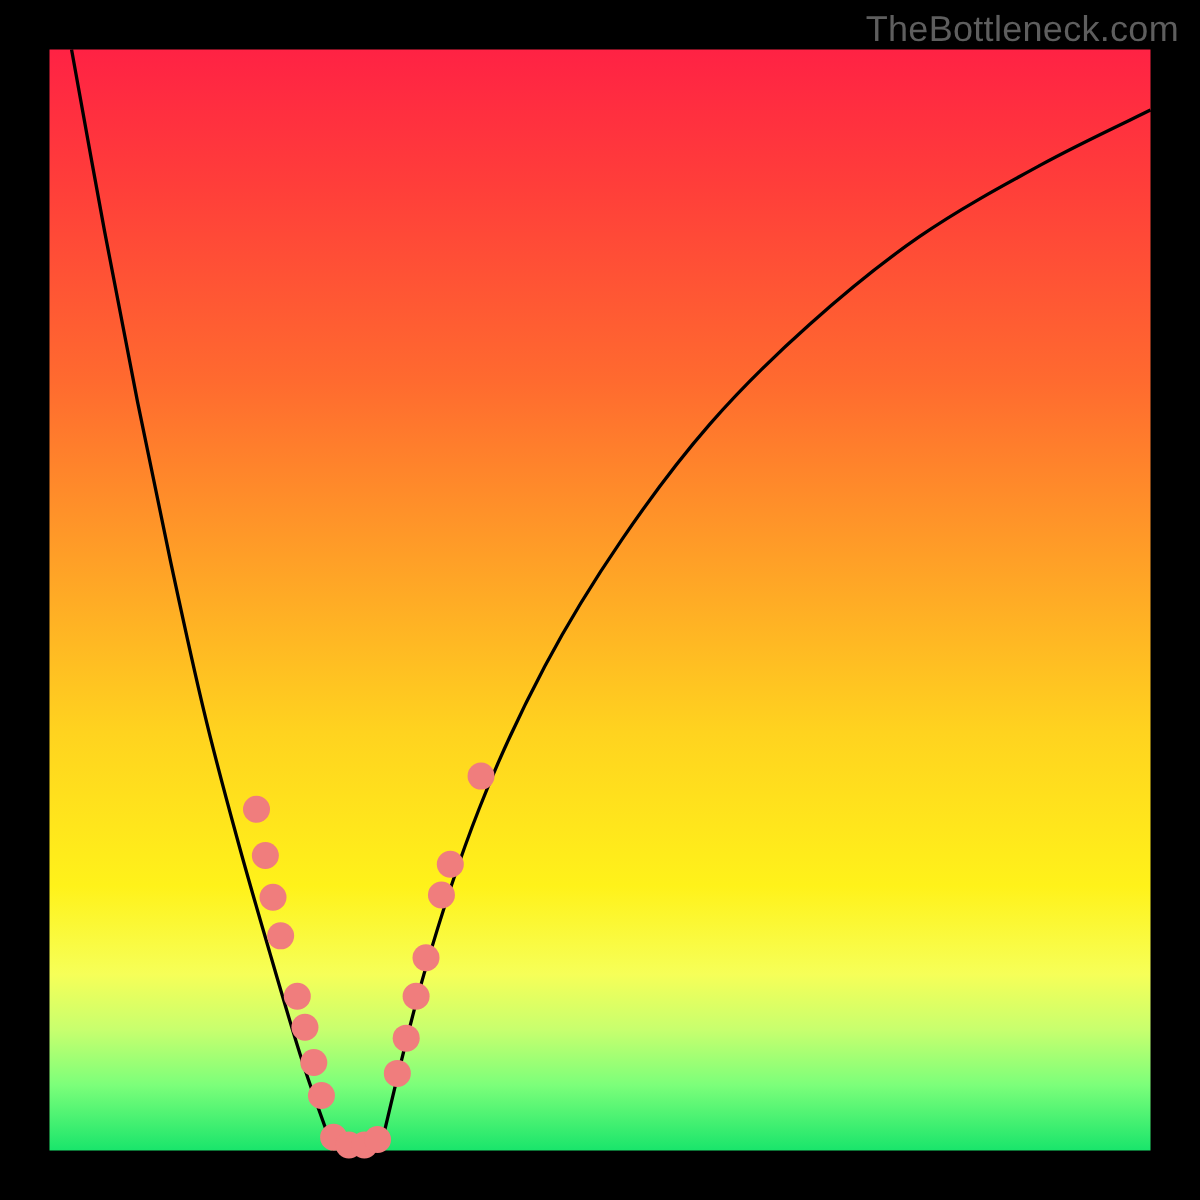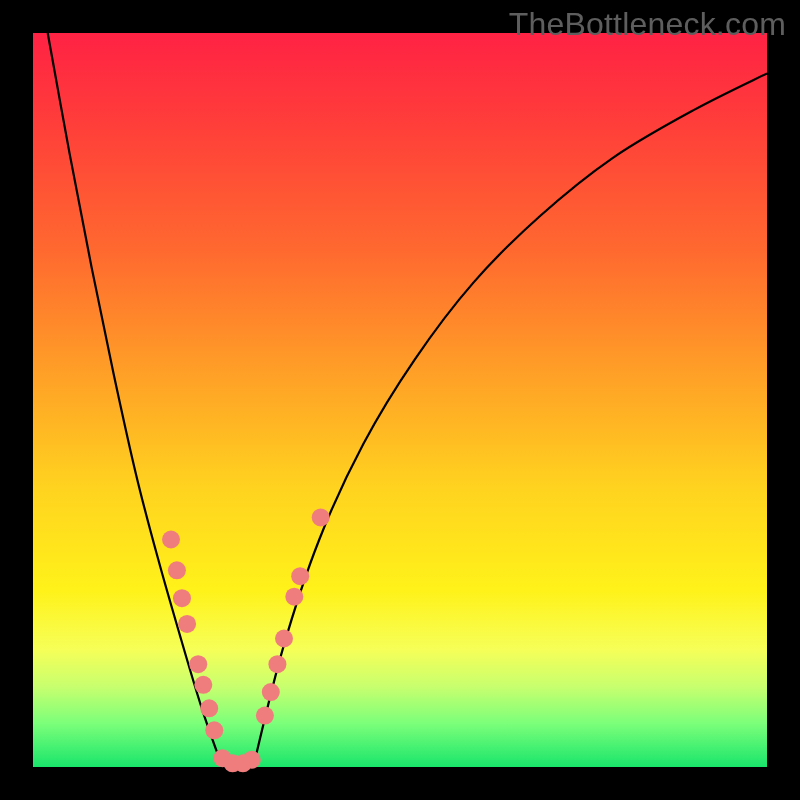--- a/index.html
+++ b/index.html
@@ -41,21 +41,21 @@
     top: 33px;
     width: 734px;
     height: 734px;
     overflow: visible;
   }
   .watermark {
     position: absolute;
     top: 6px;
     right: 14px;
     color: #5e5e5e;
-    font-size: 32px;
+    font-size: 24px;
     font-weight: 400;
     letter-spacing: 0.2px;
   }
 </style>
 </head>
 <body>
 
 <div class="stage">
 
   <div class="plot-area"></div>

